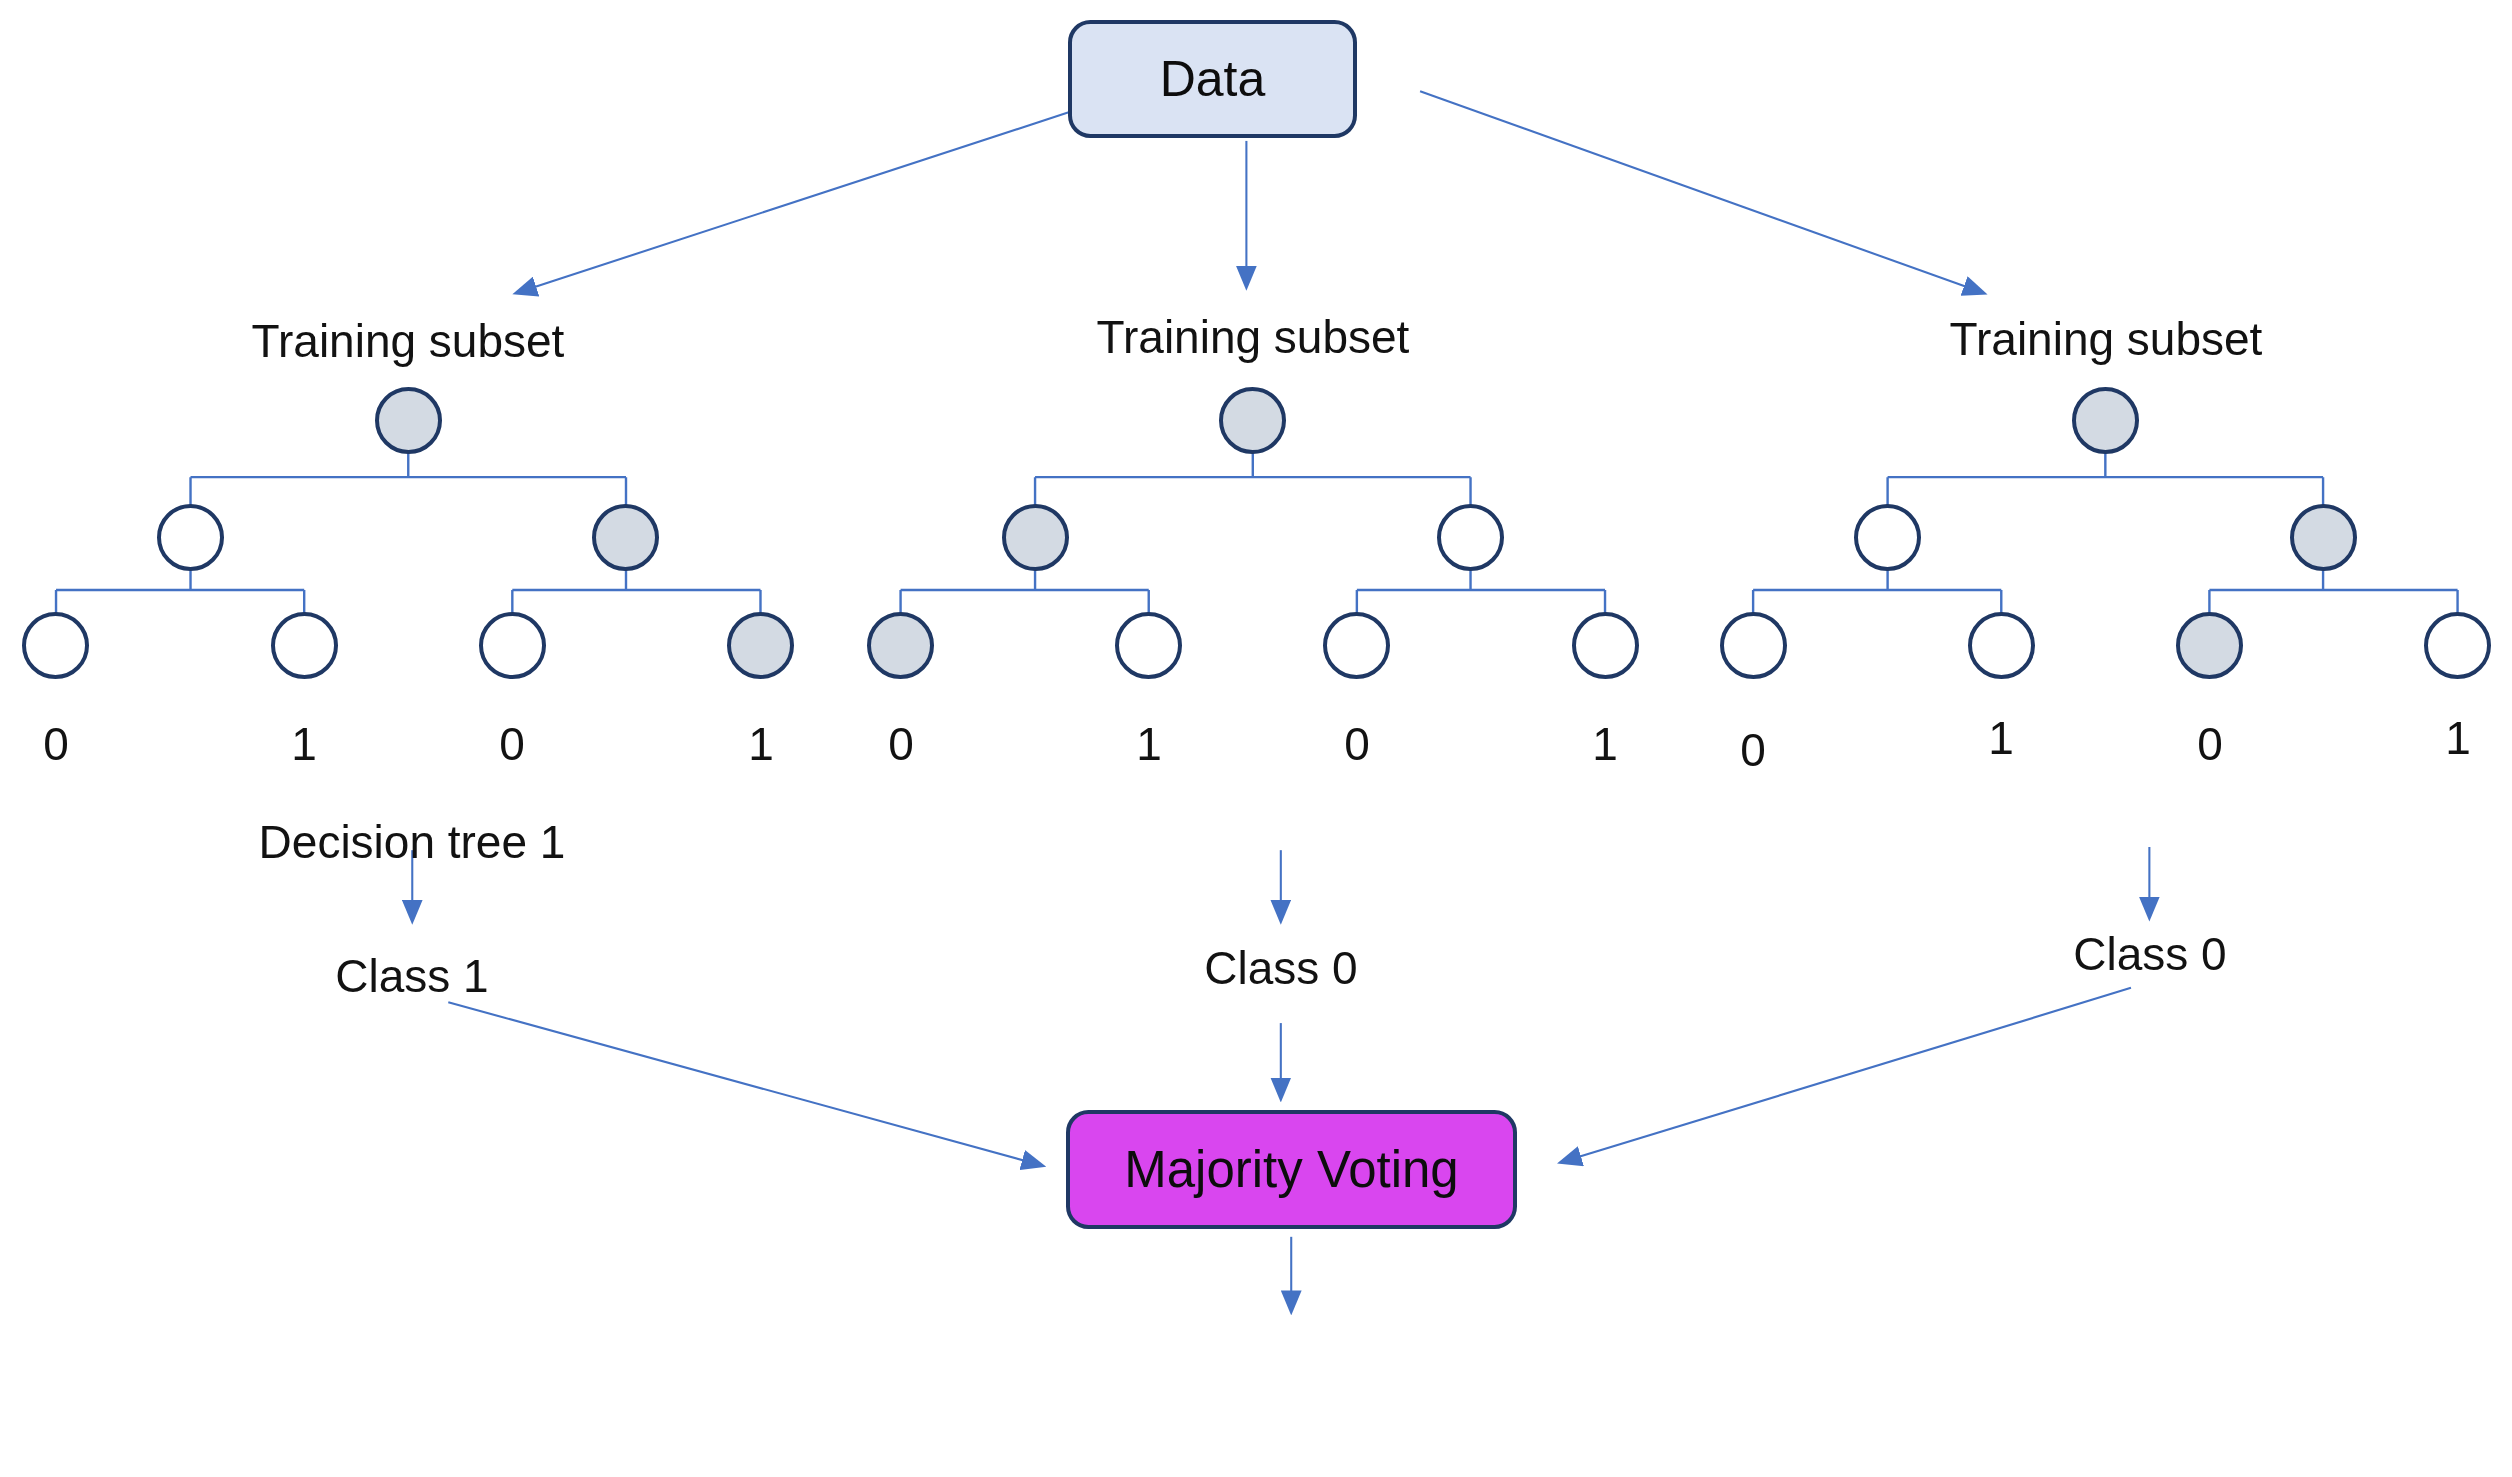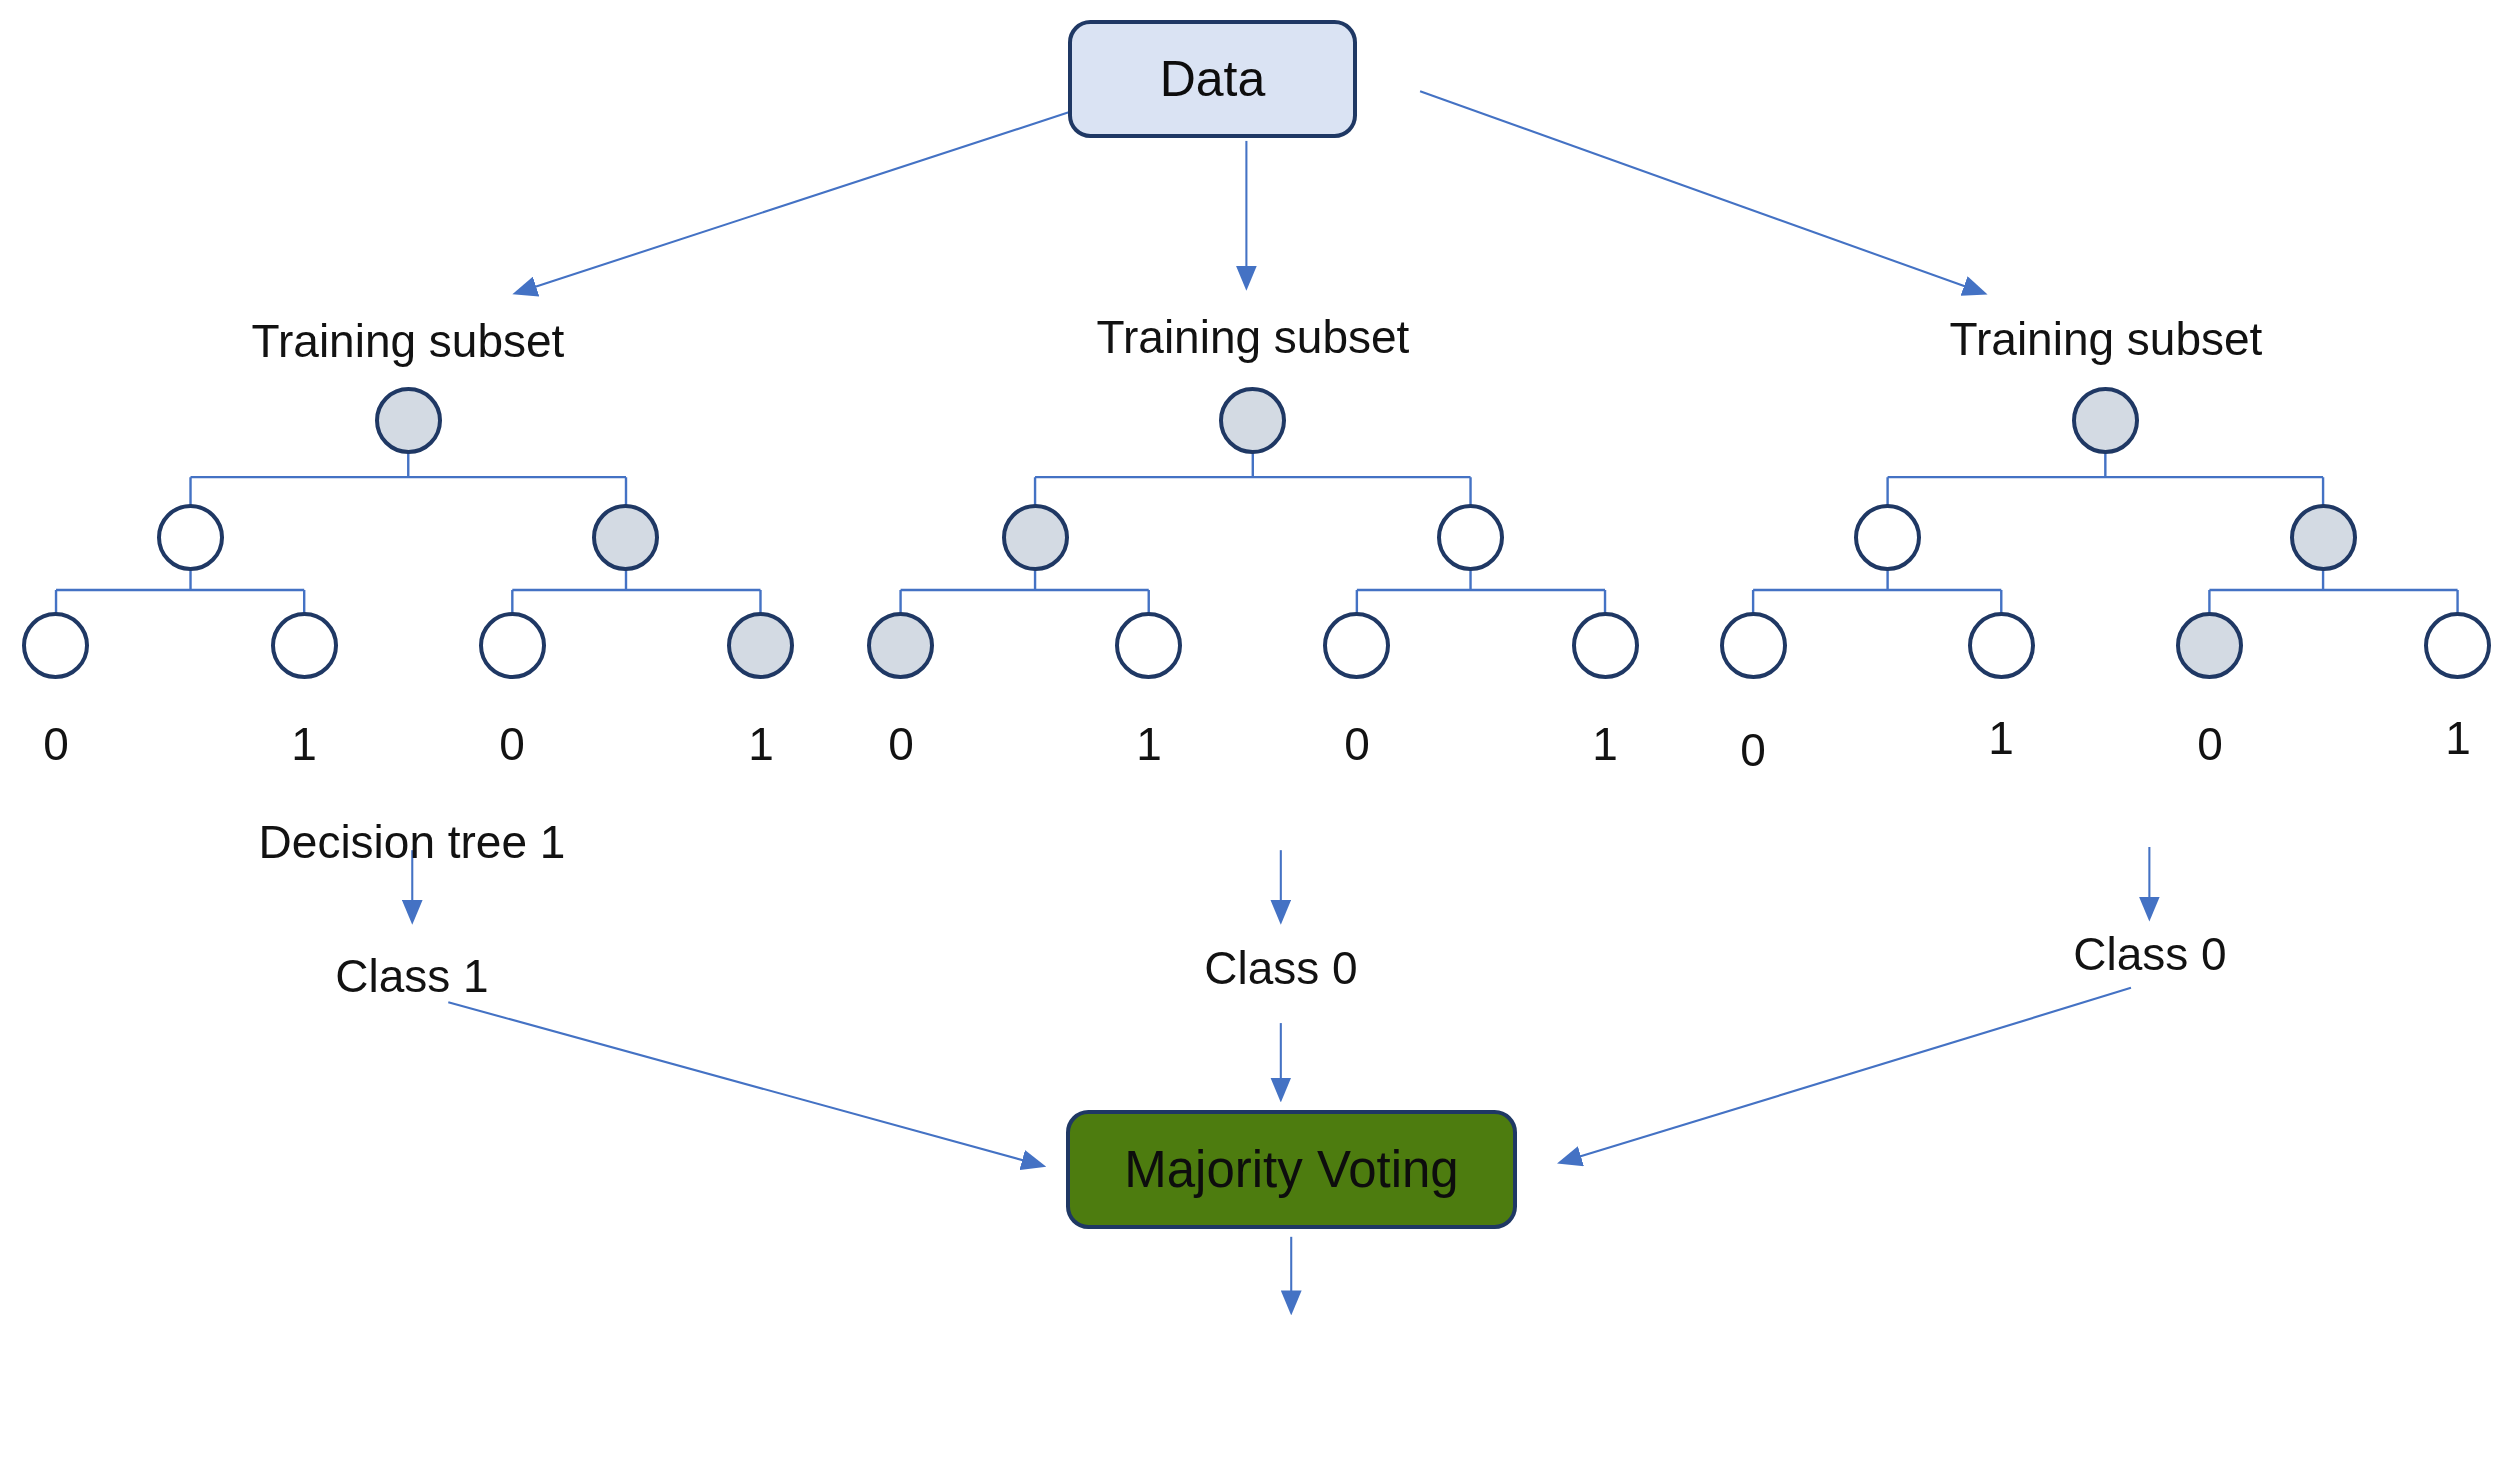--- a/index.html
+++ b/index.html
@@ -36,21 +36,21 @@
     box-sizing:border-box;
     border:4.8px solid #1f3864;
     border-radius:22.4px;
     display:flex;
     align-items:center;
     justify-content:center;
     white-space:nowrap;
     color:#0d0d0d;
   }
   .box.data{background:#dae3f3;font-size:50px;}
-  .box.vote{background:#4d7c0f;font-size:51px;}
+  .box.vote{background:#d946ef;font-size:51px;}
 </style>
 </head>
 <body>
 
 <div id="canvas">
 
   <svg id="wires" viewBox="0 0 3138 1845" xmlns="http://www.w3.org/2000/svg">
     <defs>
       <marker id="ah" markerWidth="12" markerHeight="10" refX="10" refY="5" orient="auto" markerUnits="strokeWidth">
         <path d="M0,0 L12,5 L0,10 z" fill="#4472c4"></path>

